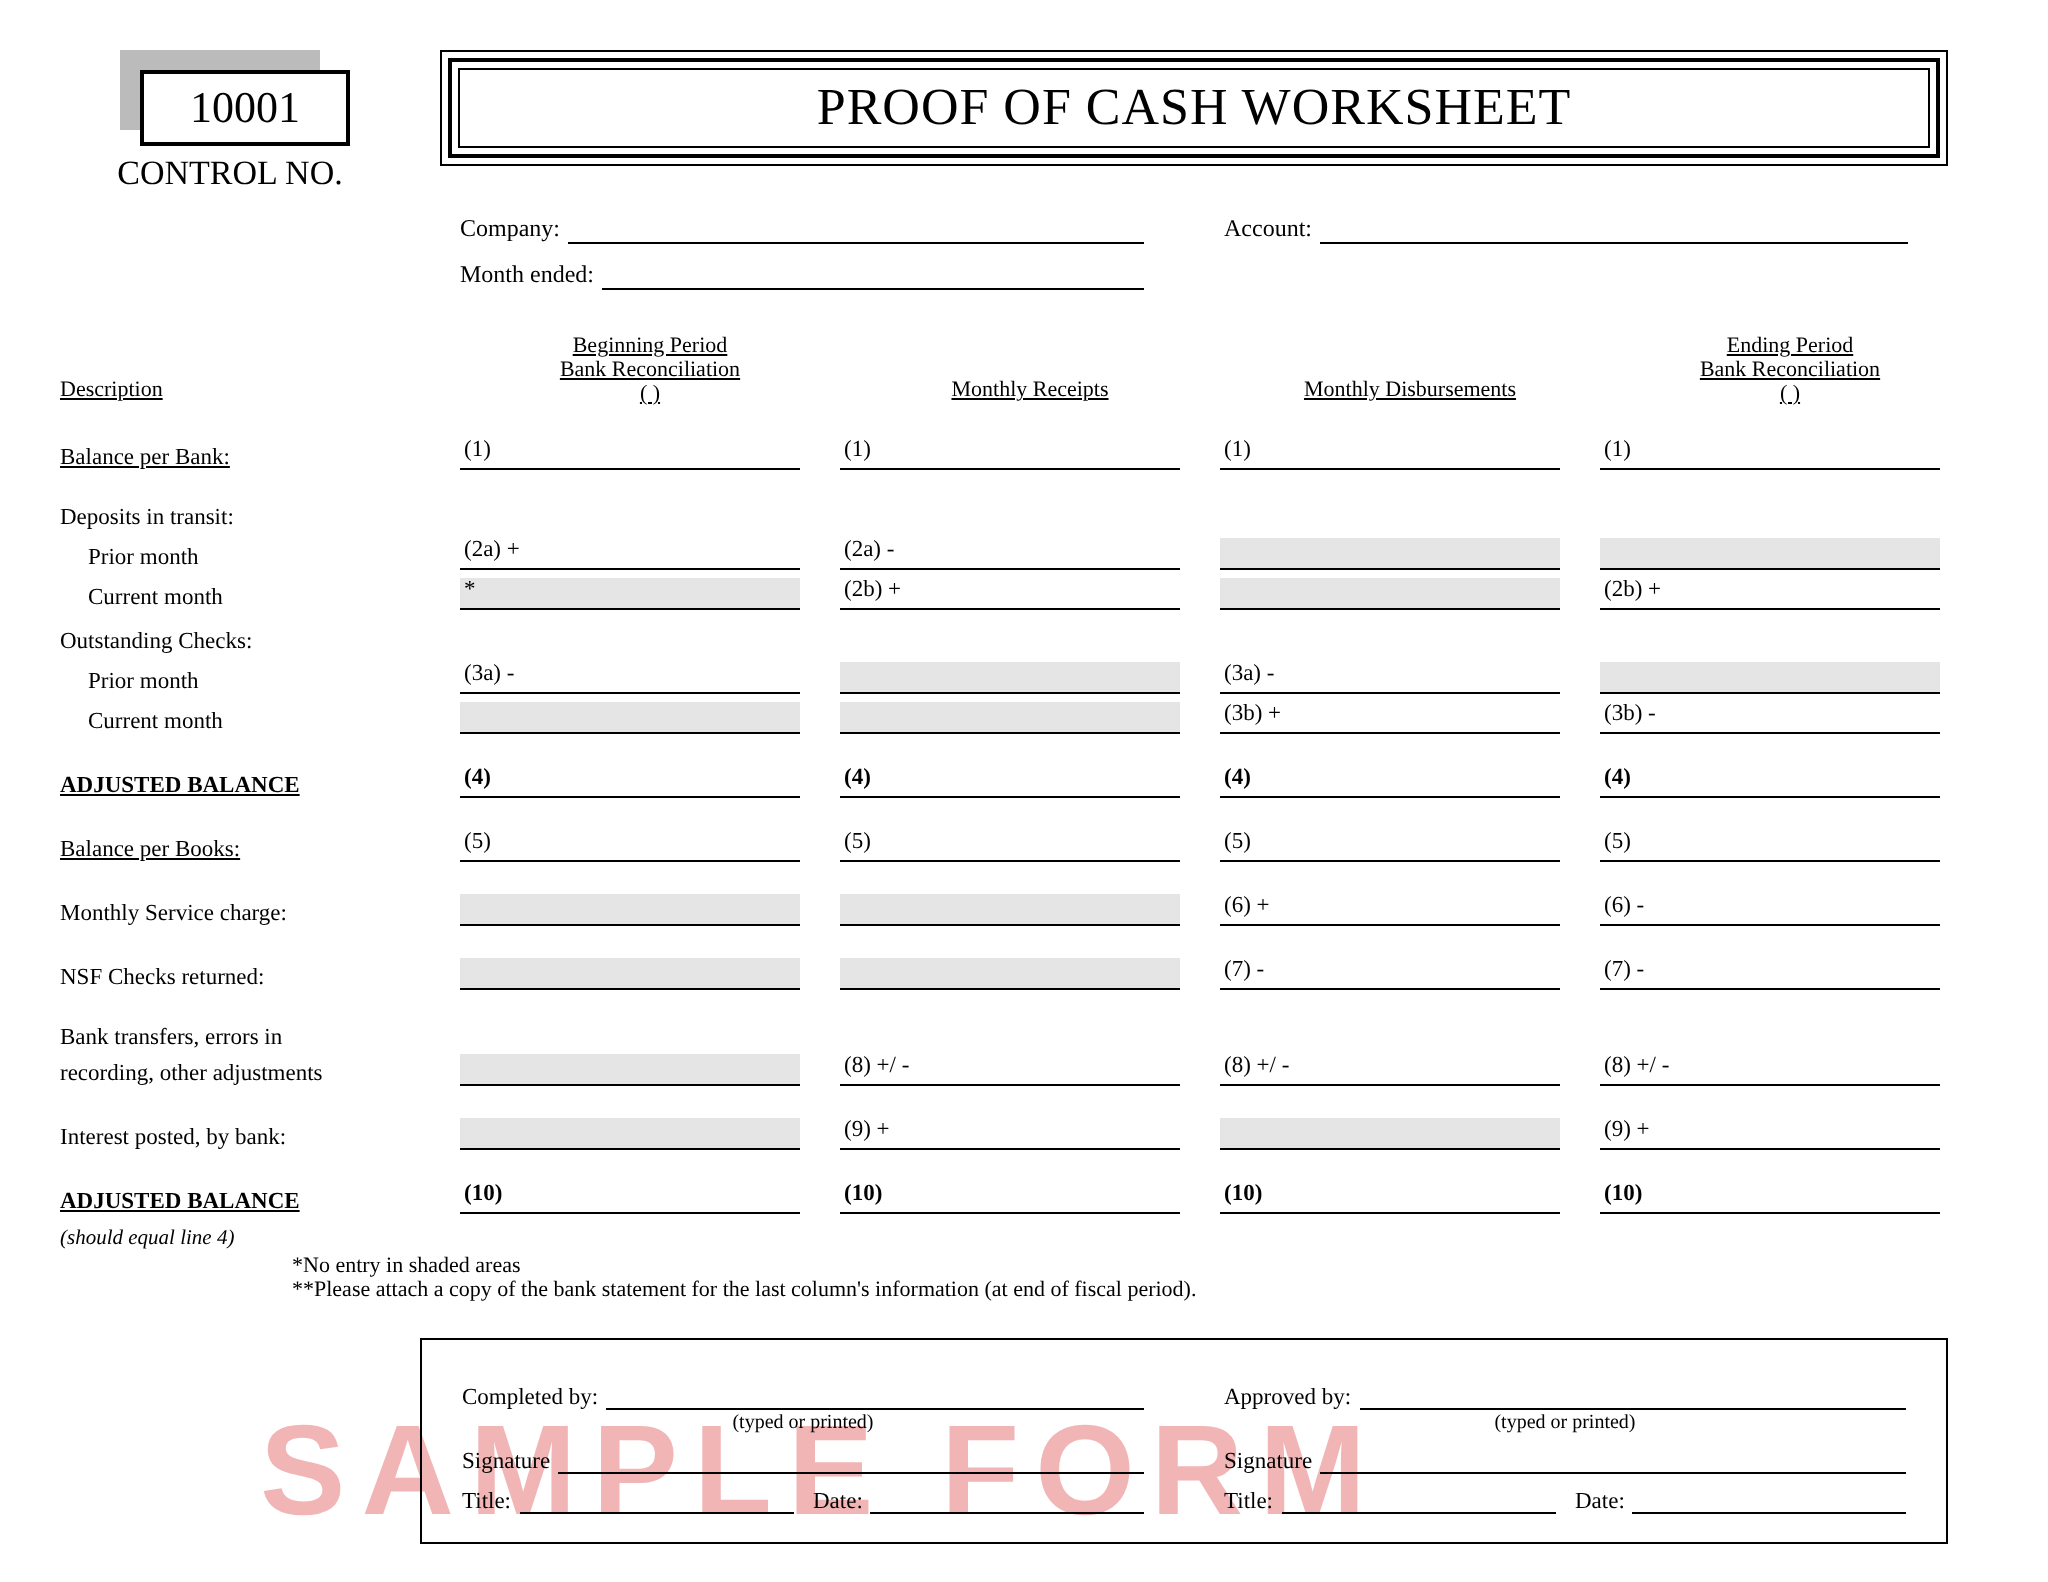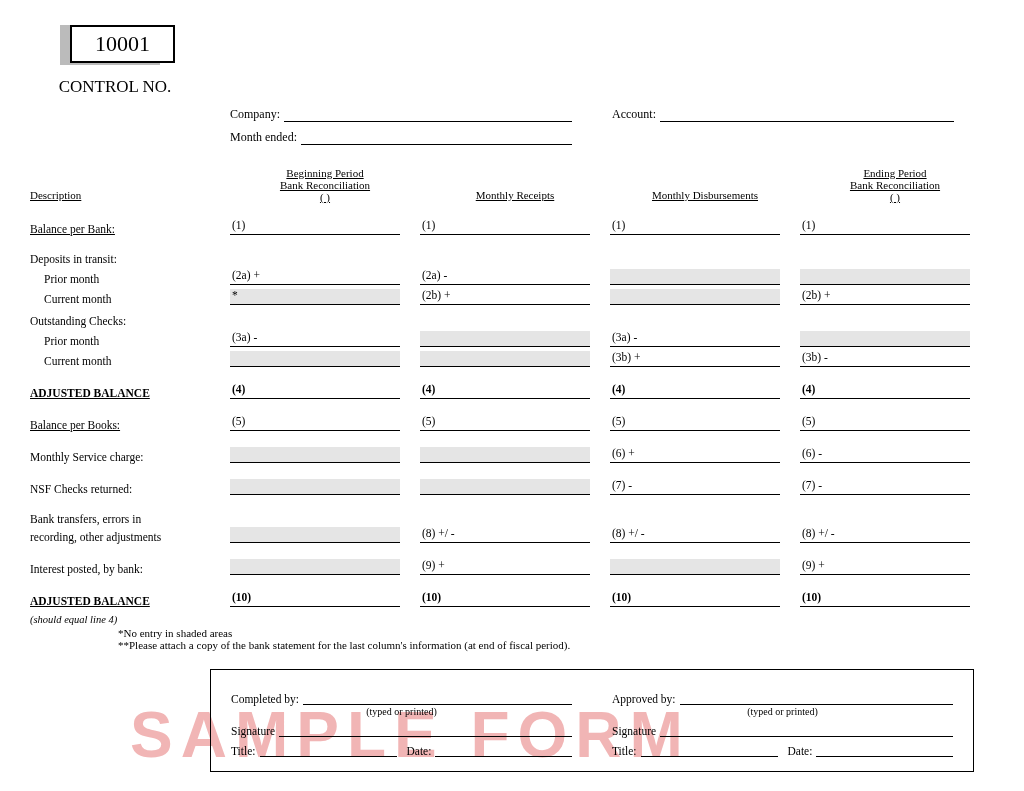--- a/index.html
+++ b/index.html
@@ -17,21 +17,21 @@
   .control-box-wrap { width: 170px; text-align: center; }
   .control-shadow {
     background: #bbb;
     width: 100px;
     height: 40px;
     margin-left: 30px;
     position: relative;
   }
   .control-box {
     position: absolute;
-    top: 0; left: 10px;
+    top: 10px; left: 10px;
     width: 105px; height: 38px;
     background: #fff;
     border: 2px solid #000;
     font-size: 22px;
     display: flex; align-items: center; justify-content: center;
   }
   .control-label { margin-top: 12px; font-size: 17px; }
   .title-box-outer {
     border: 1px solid #000;
     padding: 3px;
@@ -82,21 +82,21 @@
   .data-cell {
     border-bottom: 1px solid #000;
     height: 16px;
     margin-right: 20px;
     padding-left: 2px;
     position: relative;
   }
   .shaded { background: #e5e5e5; }
   .bold { font-weight: bold; }
   .und { text-decoration: underline; }
-  .footnotes { margin-left: 88px; margin-top: 2px; font-size: 11px; }
+  .footnotes { margin-left: 116px; margin-top: 2px; font-size: 11px; }
   .sig-outer {
     border: 1px solid #000;
     margin: 18px 20px 0 180px;
     padding: 10px 20px 14px 20px;
     position: relative;
     font-size: 11.5px;
   }
   .watermark {
     position: absolute;
     left: 130px;
@@ -128,20 +128,25 @@
 </head>
 <body>
 
 <div class="top-row">
   <div class="control-box-wrap">
     <div class="control-shadow">
       <div class="control-box">10001</div>
     </div>
     <div class="control-label">CONTROL NO.</div>
   </div>
+  <div class="title-box-outer">
+    <div class="title-box-inner">
+        <div class="title-box-inner2">PROOF OF CASH WORKSHEET</div>
+      </div>
+  </div>
 </div>
 
 <div class="header-fields">
   <div class="hf-item">
       <span>Company:</span>
       <span class="hf-line"></span>
     </div>
   <div class="hf-item">
       <span>Account:</span>
       <span class="hf-line"></span>

